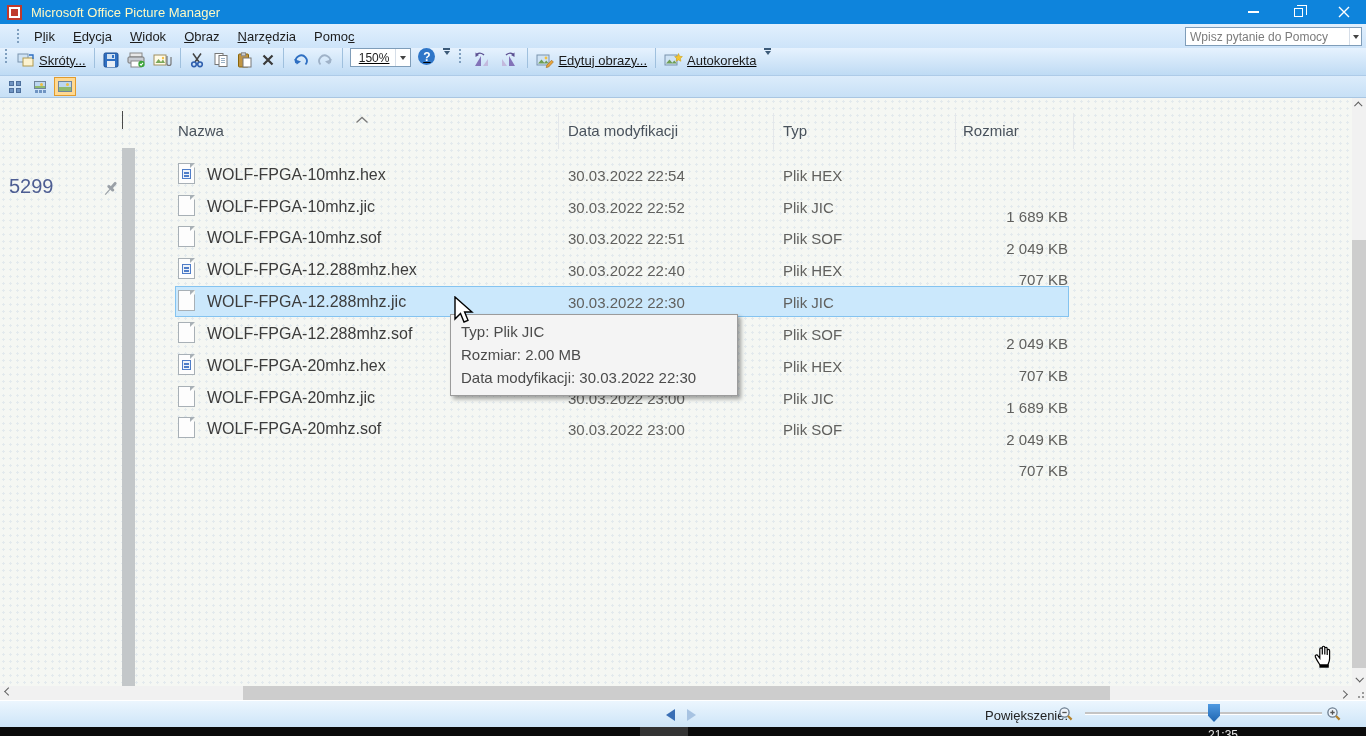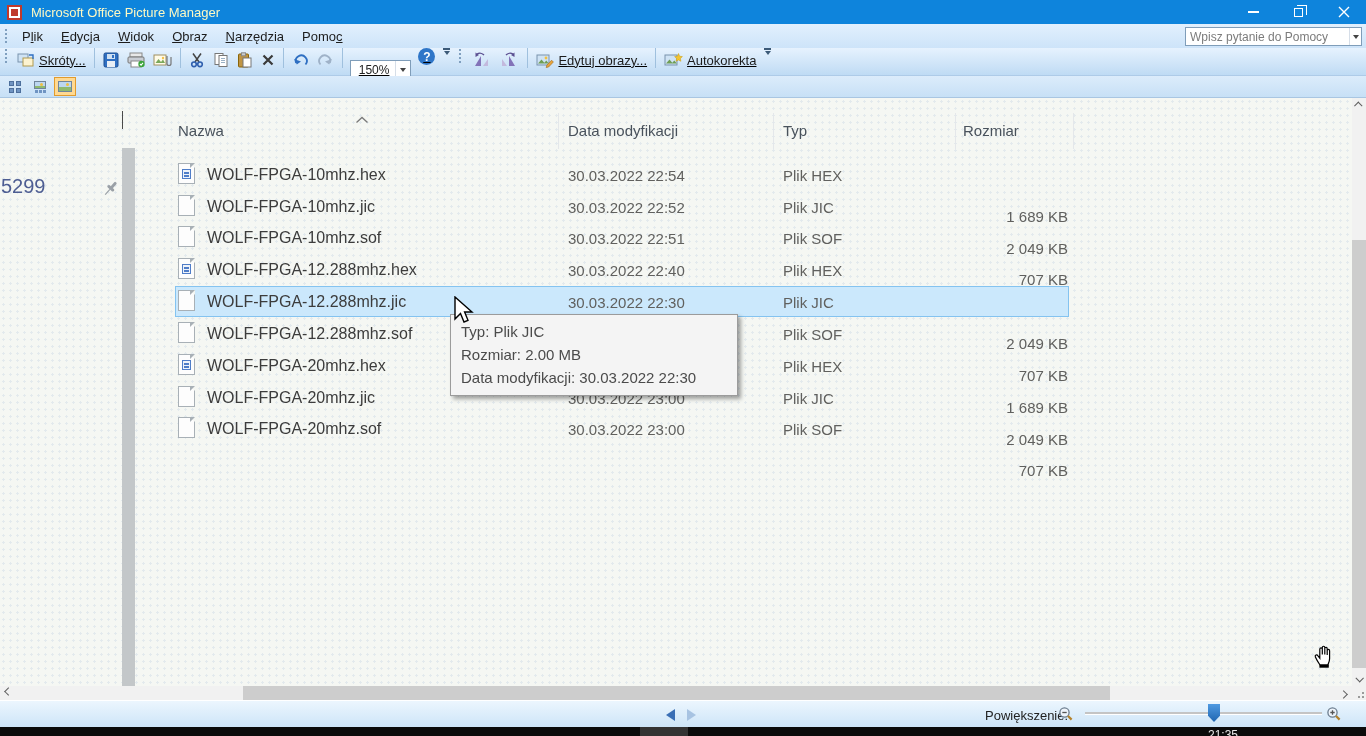--- a/index.html
+++ b/index.html
@@ -13,42 +13,42 @@
   .app-icon::after { content:""; position:absolute; left:2px; top:2px; width:7px; height:7px; background:#c0392b; }
   .title-text { color:#fef9c3; font-size:13px; margin-left:9px; }
   .win-controls { position:absolute; right:0; top:0; height:24px; display:flex; }
   .win-btn { width:45px; height:24px; display:flex; align-items:center; justify-content:center; }
   .glyph-min { width:11px; height:2px; background:#fff; }
   .glyph-restore { width:9px; height:9px; border:1.4px solid #fff; position:relative; background:#0e84dc; }
   .glyph-restore::before { content:""; position:absolute; left:2px; top:-4px; width:9px; height:9px; border:1.4px solid #fff; border-bottom:none; border-left:none; }
 
   
   .menubar { position:absolute; left:0; top:24px; width:1366px; height:24px;
-    background:linear-gradient(#e2f0fd,#cde4f9); display:flex; align-items:center; }
+    background:linear-gradient(#e2f0fd,#cde4f9); display:flex; align-items:center;padding-left:12px; }
   .dots-handle { width:4px; height:16px; margin:0 5px 0 4px;
     background-image:radial-gradient(#7f9fbf 1px, transparent 1.2px); background-size:4px 4px; }
   .menu-item { font-size:13px; color:#1c1c1c; padding:3px 9px; cursor:default; }
   .menu-item .key { text-decoration:underline; }
   .help-combo { position:absolute; right:4px; top:3px; width:177px; height:19px; background:#fff;
     border:1px solid #7f9db9; display:flex; align-items:center; }
   .help-combo input { flex:1; border:none; outline:none; font-size:12px; color:#444; padding:0 4px;
     font-family:"Liberation Sans",sans-serif; background:transparent; }
   .help-combo input::placeholder { color:#7c7c7c; opacity:1; }
   .combo-drop { width:15px; height:17px; display:flex; align-items:center; justify-content:center; border-left:1px solid #d6dee8; }
   .tri-down { width:0; height:0; border-left:3.5px solid transparent; border-right:3.5px solid transparent; border-top:4px solid #444; }
 
   
   .toolbar { position:absolute; left:0; top:48px; width:1366px; height:28px;
     background:linear-gradient(#e6f2fe,#bfdbf4);
     display:flex; align-items:flex-start; border-bottom:1px solid #aecbe8;text-decoration:underline; }
   .tb-sep { width:1px; height:20px; background:#9fc0de; margin:0 4px; }
   .tb-btn { height:24px; display:flex; align-items:center; gap:4px; padding:0 4px; border-radius:2px; font-size:13px; color:#1c1c1c; }
   .tb-btn .key { text-decoration:underline; }
   .tb-icon { display:inline-flex; align-items:center; justify-content:center; }
-  .zoom-combo { display:flex; align-items:center; height:19px; background:#fff; border:1px solid #7f9db9; margin:12px 3px; }
+  .zoom-combo { display:flex; align-items:center; height:19px; background:#fff; border:1px solid #7f9db9; margin:0 3px; }
   .zoom-combo .val { font-size:12px; color:#222; padding:0 6px 0 8px; min-width:36px; }
   .zoom-combo .drop { width:15px; height:100%; display:flex; align-items:center; justify-content:center; border-left:1px solid #d6dee8; }
   .help-btn { width:17px; height:17px; border-radius:50%; background:#2f76c8; color:#fff; font-size:12px; font-weight:bold;
     display:flex; align-items:center; justify-content:center; margin:0 4px; }
   .overflow { display:flex; flex-direction:column; align-items:center; gap:1px; padding:0 4px; }
   .overflow .bar { width:7px; height:1.6px; background:#3c5a78; }
   .overflow .tri { width:0; height:0; border-left:3.5px solid transparent; border-right:3.5px solid transparent; border-top:4px solid #3c5a78; }
 
   
   .viewbar { position:absolute; left:0; top:76px; width:1366px; height:22px;
@@ -60,21 +60,21 @@
   .mini-photo { width:14px; height:11px; border:1px solid #70859a;
     background:linear-gradient(#bdd7f0 60%, #8fba6f 40%); position:relative; }
   .mini-photo::after { content:""; position:absolute; right:2px; top:1px; width:3px; height:3px; border-radius:50%; background:#f0c040; }
   .film { display:flex; flex-direction:column; gap:1px; align-items:center; }
   .film .strip { display:flex; gap:1px; }
   .film .strip i { width:3px; height:3px; background:#6f94c2; }
 
   
   .canvas { position:absolute; left:0; top:98px; width:1352px; height:588px; background:#f5f7f3;
     background-image:radial-gradient(rgba(130,165,205,0.16) 1px, transparent 1.2px); background-size:7px 7px; }
-  .partial-number { position:absolute; left:1px; top:77px; font-size:20px; color:#4d5d92; }
+  .partial-number { position:absolute; left:1px; top:77px; font-size:20px; color:#4d5d92;padding-left:8px; }
   .pin-icon { position:absolute; left:99px; top:80px; }
   
   .img-scroll { position:absolute; left:121px; top:10px; width:15px; height:578px; }
   .img-scroll .arrow { position:absolute; left:1px; top:4px; }
   .img-scroll .thumb { position:absolute; left:1px; top:40px; width:13px; height:538px; background:#c3c7c9; }
 
   
   .hdr { position:absolute; font-size:15px; color:#49525c; }
   .hdr-sep { position:absolute; top:15px; width:1px; height:36px; background:#e4e7ea; }
   .sort-chevron { position:absolute; left:355px; top:12px; }

